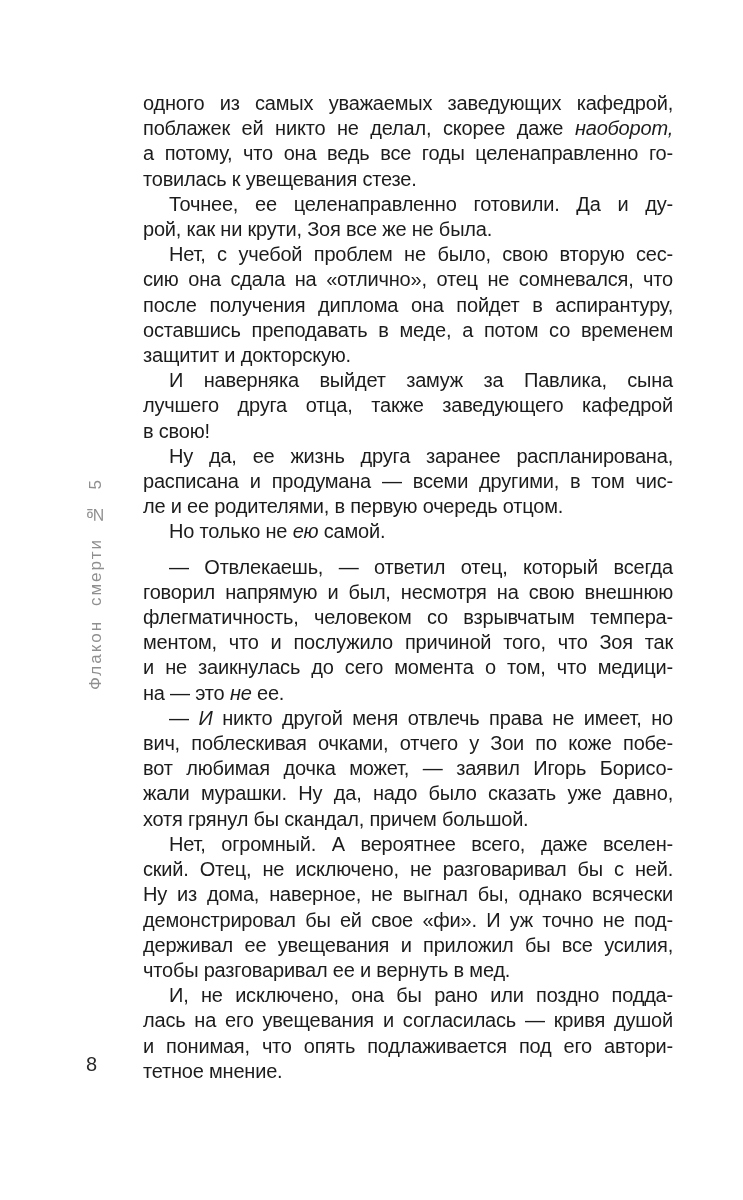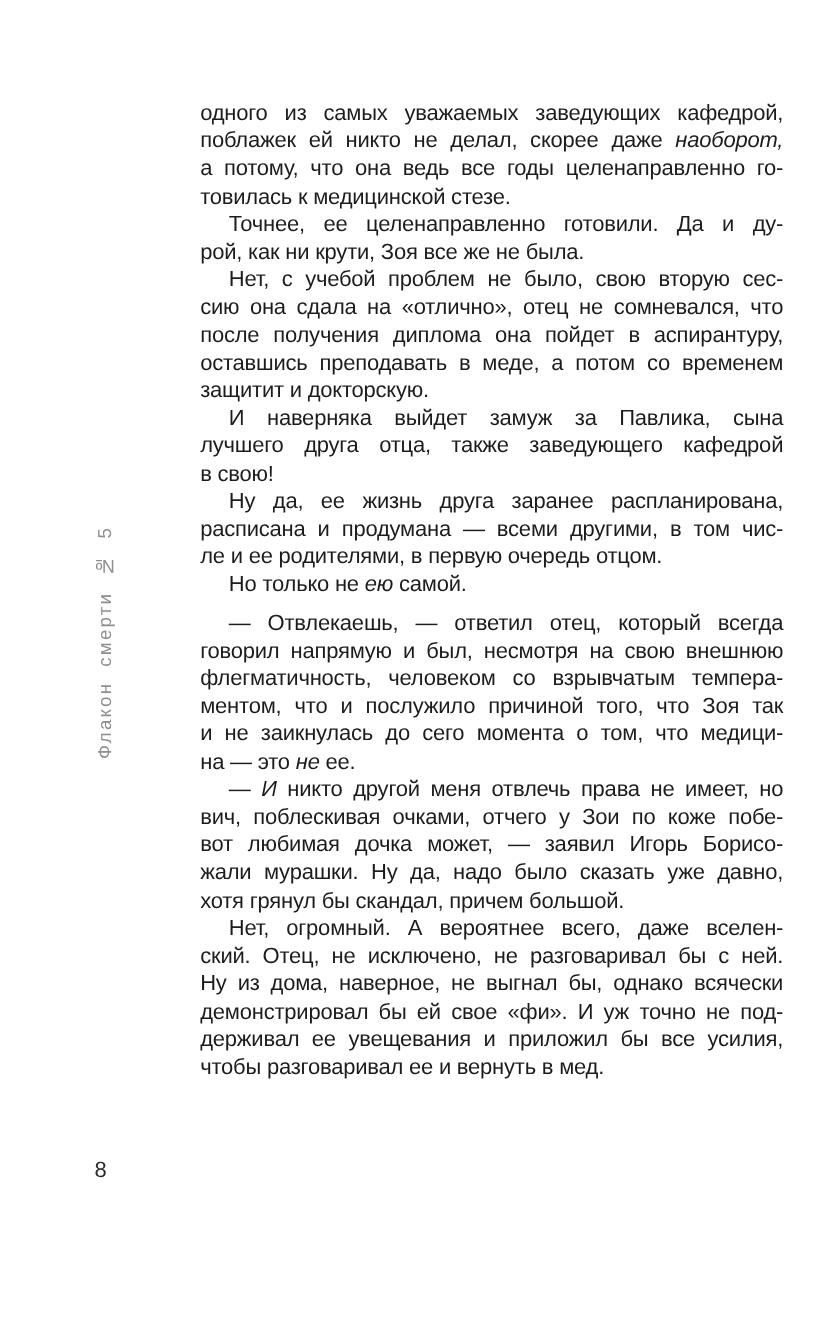--- a/index.html
+++ b/index.html
@@ -17,21 +17,20 @@
   
   .text-block {
     position: absolute;
     left: 143px;
     top: 91px;
     width: 530px;
     color: #1c1c1c;
     font-size: 20px;
     line-height: 25.2px;
     letter-spacing: -0.2px;
-    margin-left: 39px;
   }
   .paragraph {
     margin: 0;
     padding: 0;
   }
   .paragraph.scene-gap {
     margin-top: 10px;
   }
   .line {
     text-align: justify;
@@ -80,21 +79,21 @@
 
   <div class="sidebar-title">Флакон смерти № 5</div>
 
   <div class="page-number">8</div>
 
   <div class="text-block" id="text-block">
       <div class="paragraph">
         <div class="line">одного из самых уважаемых заведующих кафедрой,</div>
         <div class="line">поблажек ей никто не делал, скорее даже <i>наоборот,</i></div>
         <div class="line">а потому, что она ведь все годы целенаправленно го-</div>
-        <div class="line last">товилась к медицинской стезе.</div>
+        <div class="line last">товилась к увещевания стезе.</div>
       </div>
       <div class="paragraph">
         <div class="line indent">Точнее, ее целенаправленно готовили. Да и ду-</div>
         <div class="line last">рой, как ни крути, Зоя все же не была.</div>
       </div>
       <div class="paragraph">
         <div class="line indent">Нет, с учебой проблем не было, свою вторую сес-</div>
         <div class="line">сию она сдала на «отлично», отец не сомневался, что</div>
         <div class="line">после получения диплома она пойдет в аспирантуру,</div>
         <div class="line">оставшись преподавать в меде, а потом со временем</div>
@@ -129,15 +128,21 @@
         <div class="line last">хотя грянул бы скандал, причем большой.</div>
       </div>
       <div class="paragraph">
         <div class="line indent">Нет, огромный. А вероятнее всего, даже вселен-</div>
         <div class="line">ский. Отец, не исключено, не разговаривал бы с ней.</div>
         <div class="line">Ну из дома, наверное, не выгнал бы, однако всячески</div>
         <div class="line">демонстрировал бы ей свое «фи». И уж точно не под-</div>
         <div class="line">держивал ее увещевания и приложил бы все усилия,</div>
         <div class="line last">чтобы разговаривал ее и вернуть в мед.</div>
       </div>
+      <div class="paragraph">
+        <div class="line indent">И, не исключено, она бы рано или поздно подда-</div>
+        <div class="line">лась на его увещевания и согласилась — кривя душой</div>
+        <div class="line">и понимая, что опять подлаживается под его автори-</div>
+        <div class="line last">тетное мнение.</div>
+      </div>
     </div>
 
 </div>
 
 </body></html>

